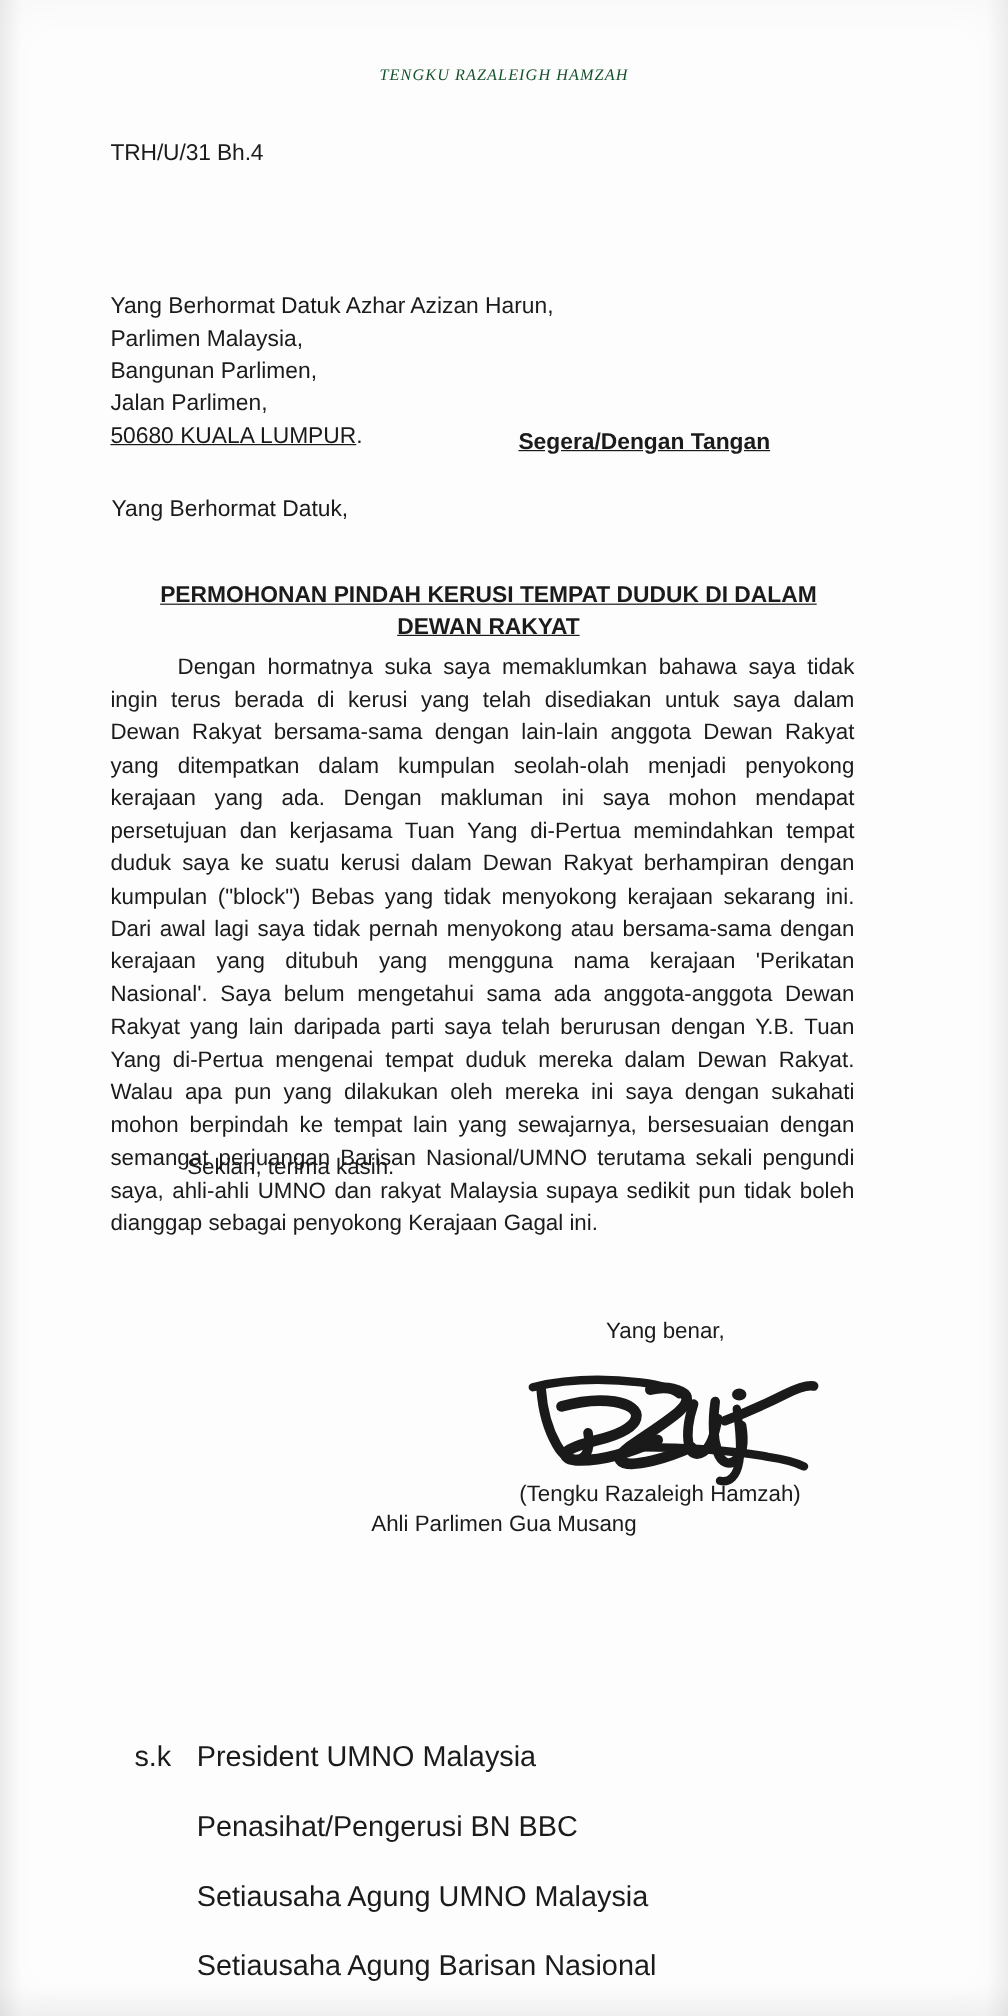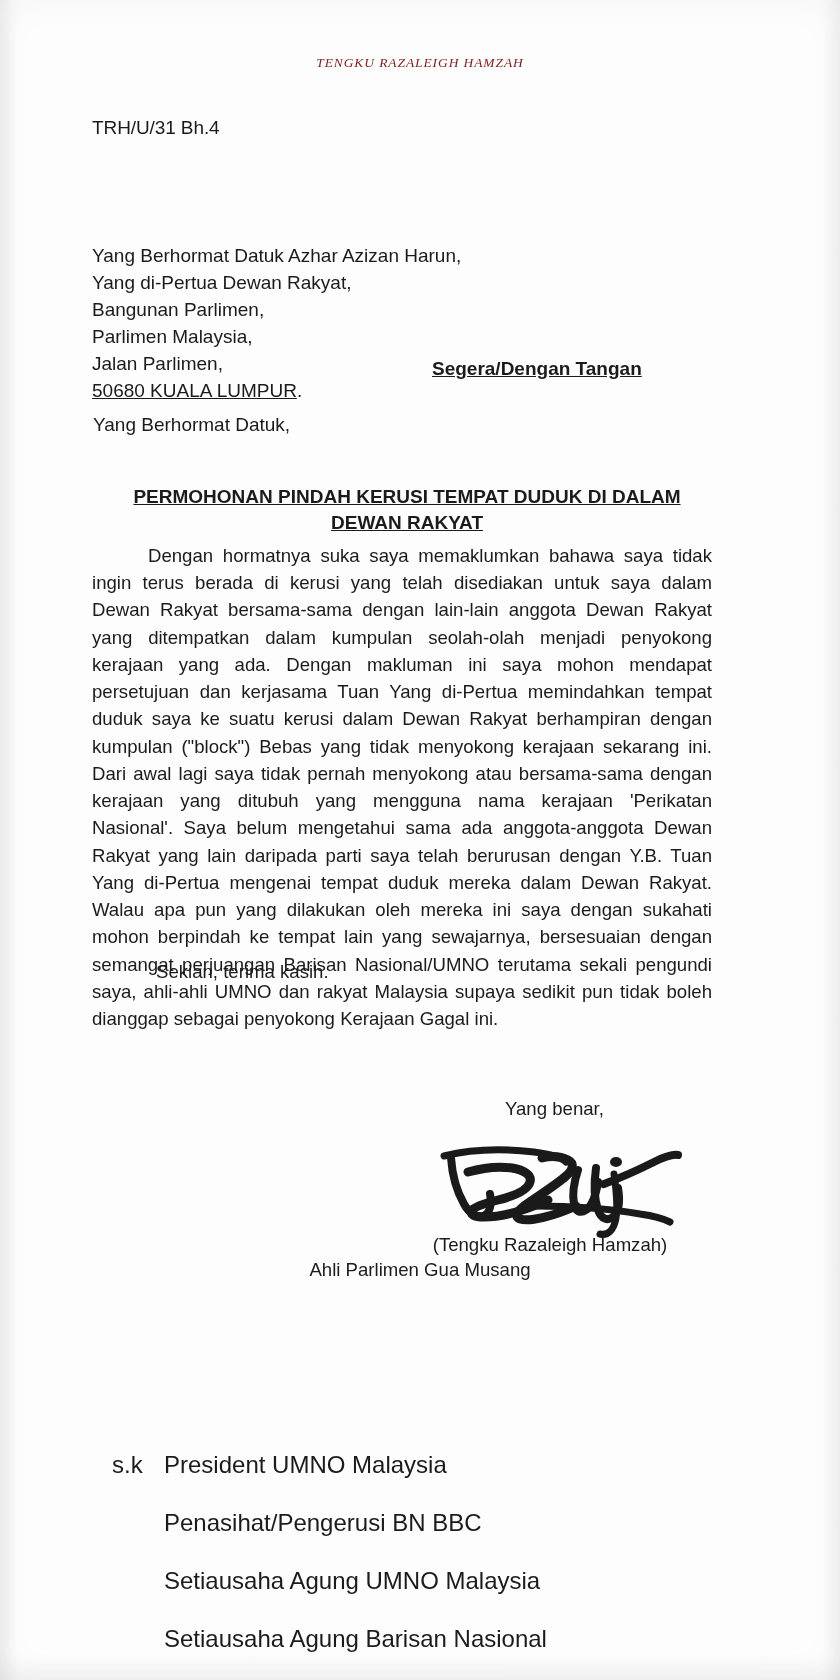--- a/index.html
+++ b/index.html
@@ -45,21 +45,21 @@
   .letterhead {
     position: absolute;
     top: 55px;
     left: 0;
     width: 100%;
     text-align: center;
     font-family: "Liberation Serif", serif;
     font-style: italic;
     font-size: 13.5px;
     letter-spacing: 0.9px;
-    color: #7f1d1d;
+    color: #14532d;
   }
 
   
   .ref-row {
     position: absolute;
     top: 117px;
     left: 92px;
     right: 80px;
     display: flex;
     justify-content: flex-start;
@@ -208,23 +208,22 @@
   <div class="scan-edge-bottom"></div>
 
   <div class="letterhead">TENGKU RAZALEIGH HAMZAH</div>
 
   <div class="ref-row">
     <div class="ref-no">TRH/U/31 Bh.4</div>
   </div>
 
   <div class="address">
     <div>Yang Berhormat Datuk  Azhar Azizan  Harun,</div>
-    <div>Yang di-Pertua Dewan Rakyat,</div>
+    <div>Parlimen Malaysia,</div>
     <div>Bangunan Parlimen,</div>
-    <div>Parlimen Malaysia,</div>
     <div>Jalan Parlimen,</div>
     <div><span class="addr-underline">50680 KUALA LUMPUR</span><span class="tail">.</span></div>
   </div>
 
   <div class="urgent">Segera/Dengan Tangan</div>
 
   <div class="salutation">Yang Berhormat Datuk,</div>
 
   <div class="subject">
     <span>PERMOHONAN PINDAH KERUSI TEMPAT DUDUK DI DALAM</span>

